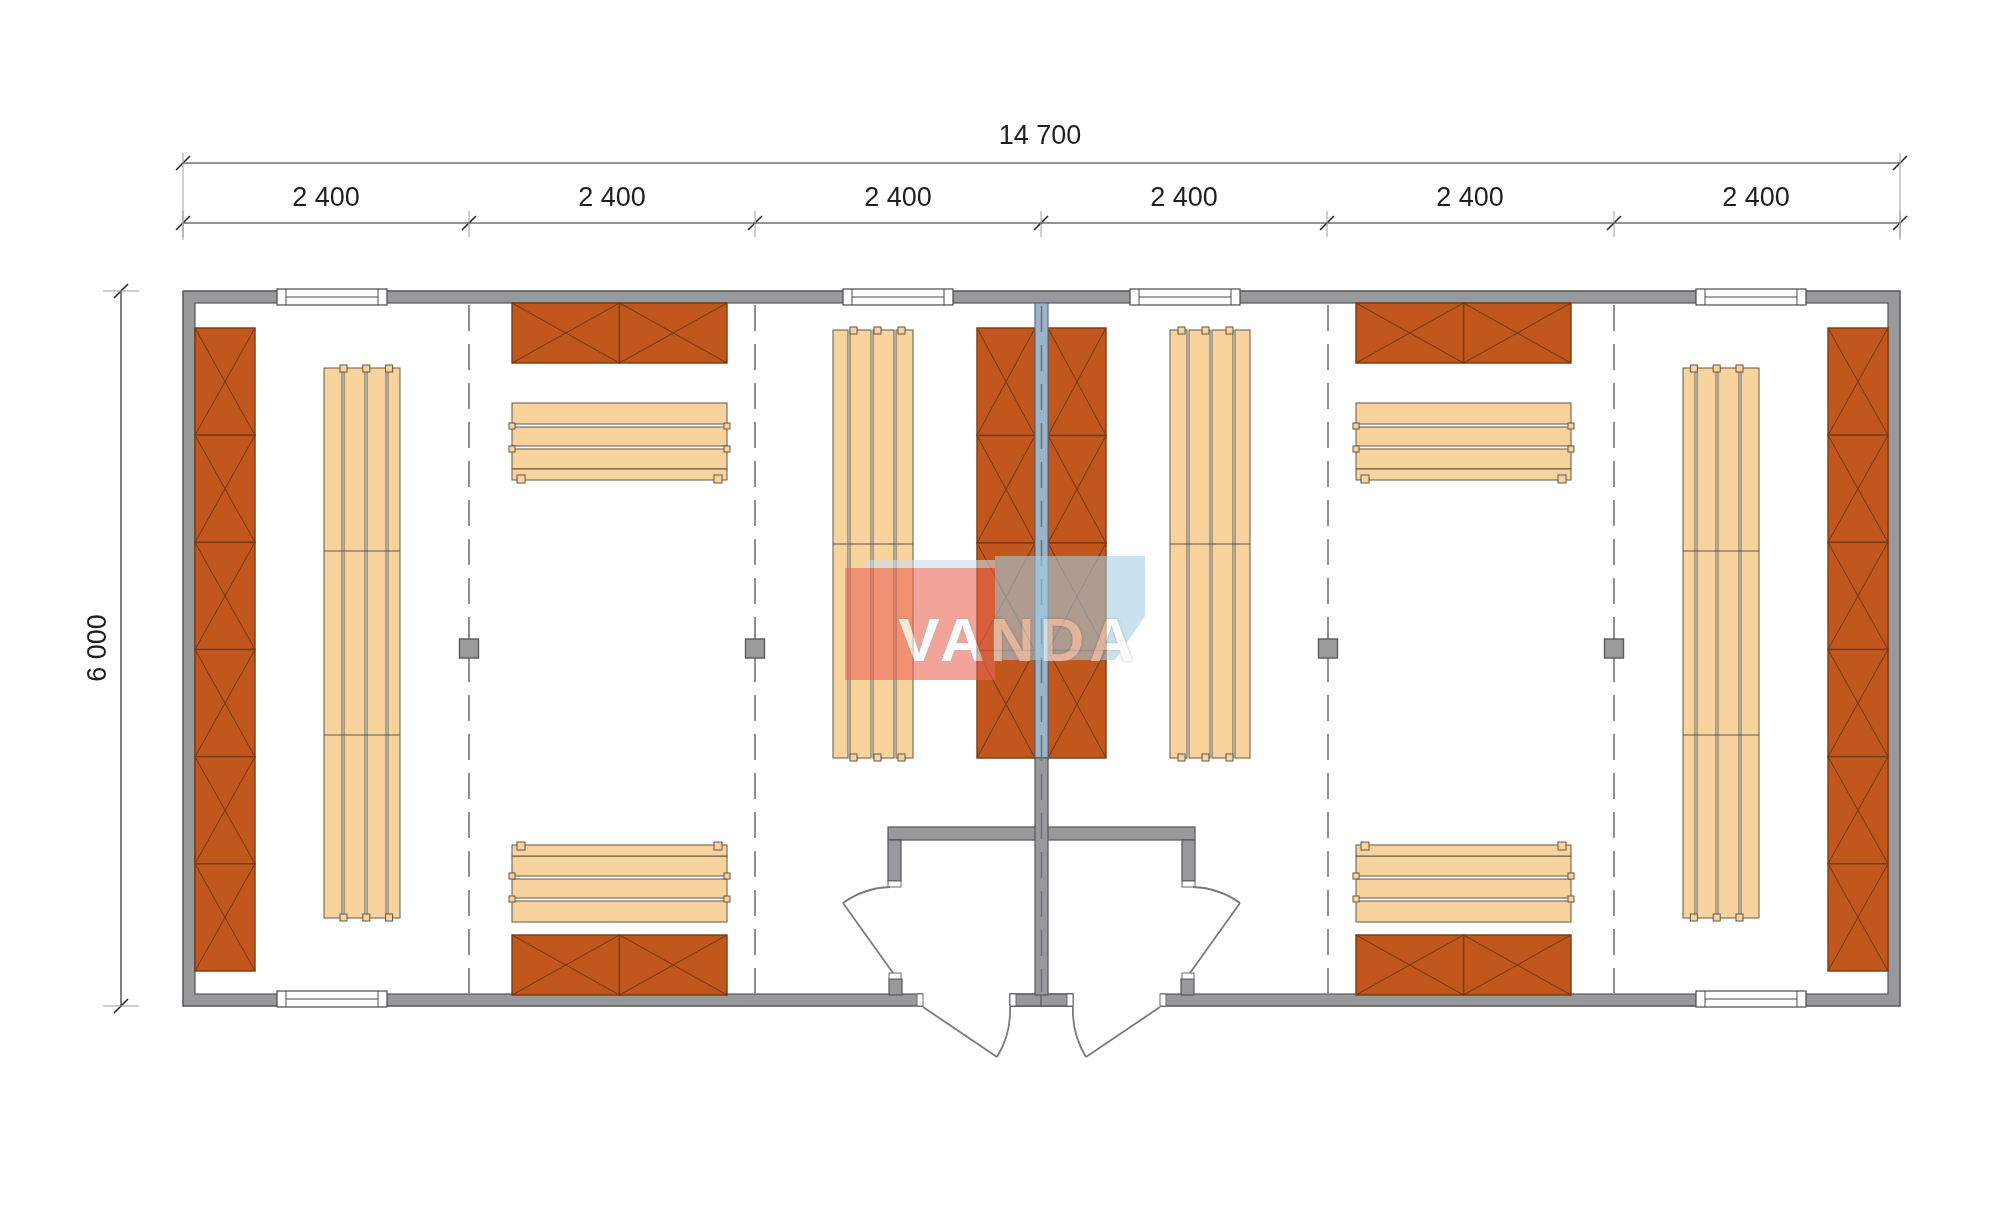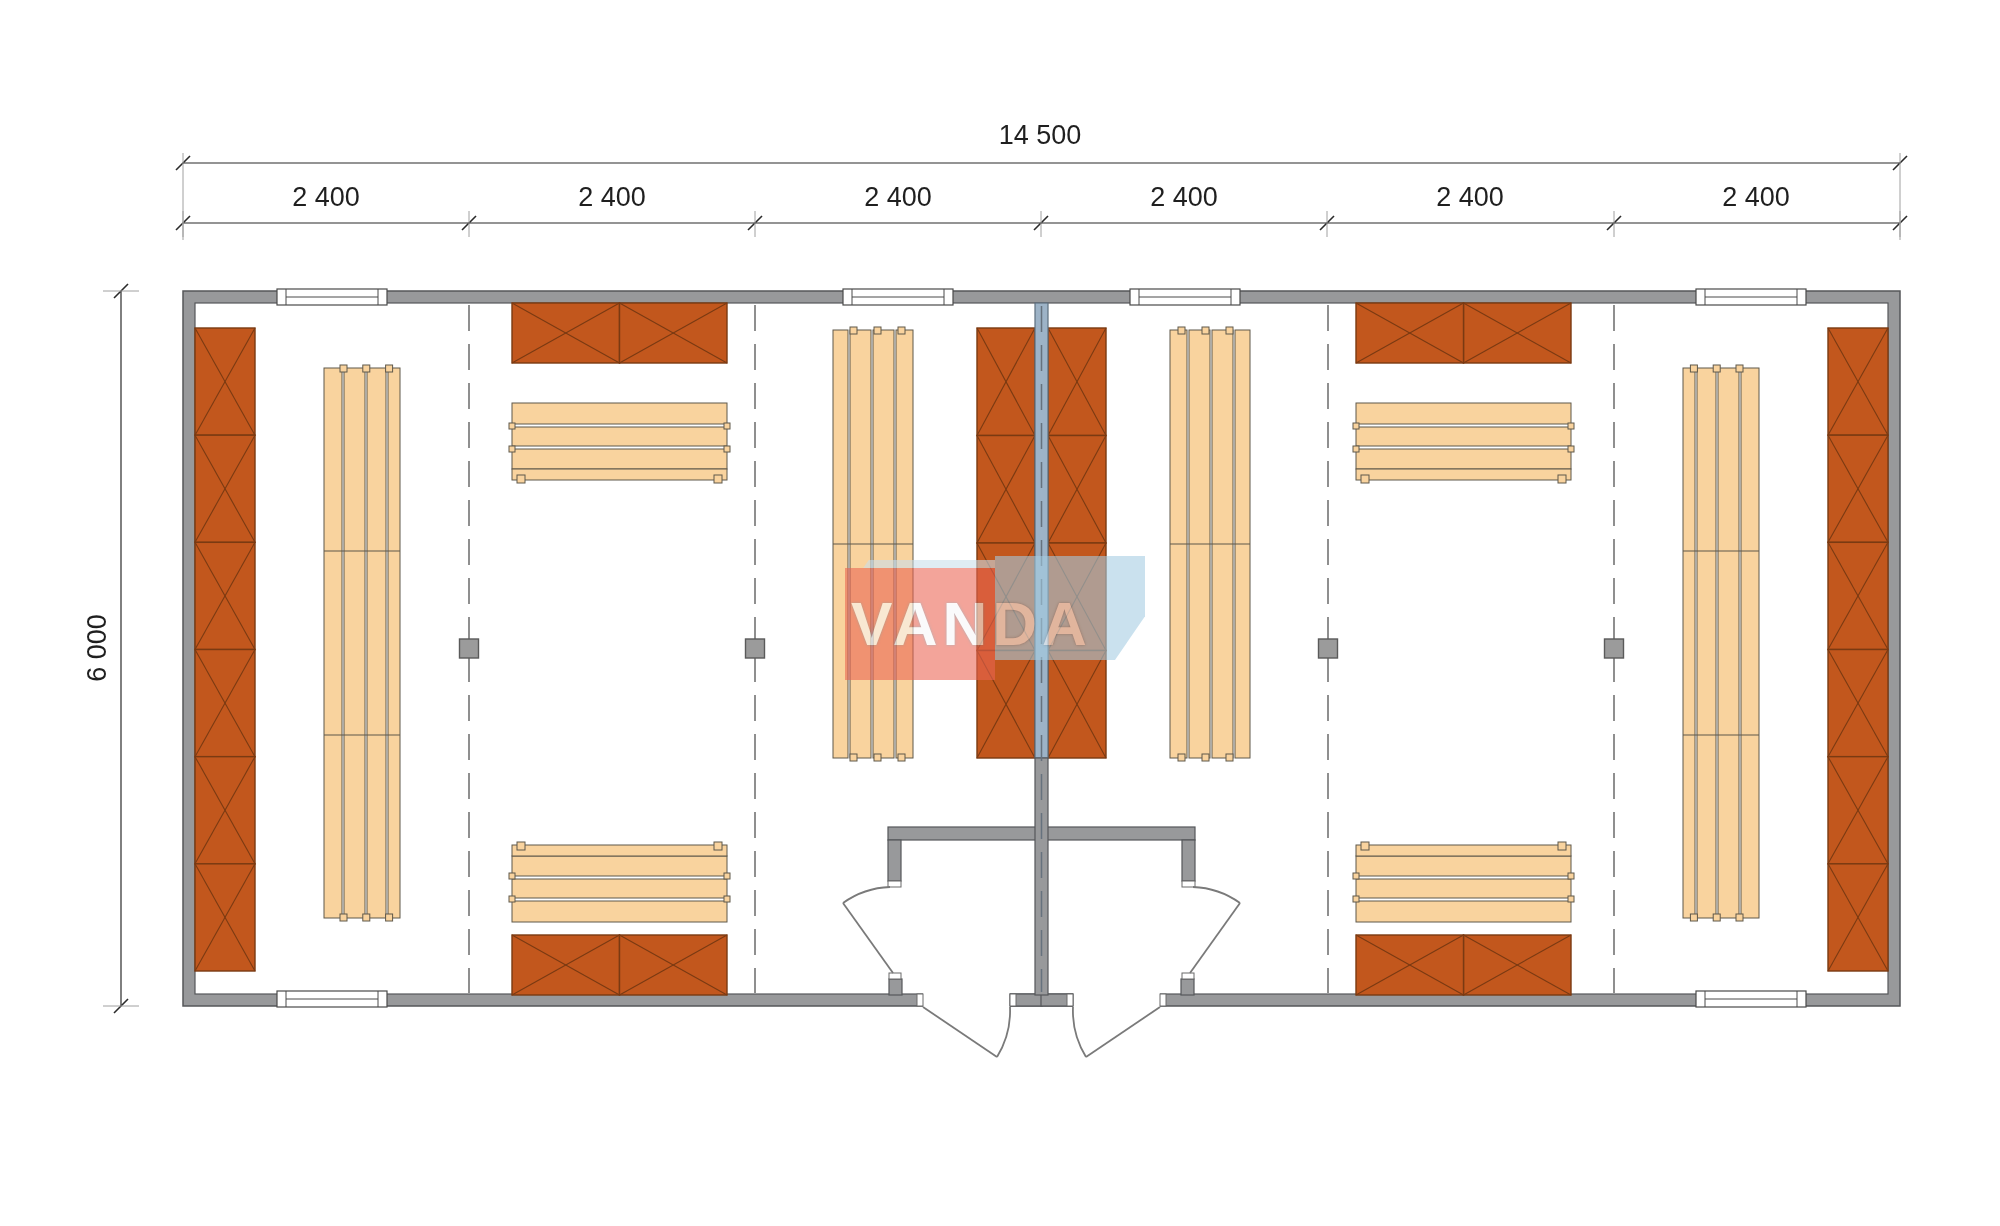--- a/index.html
+++ b/index.html
@@ -9,21 +9,21 @@
   .dim-label{position:absolute;font-size:27px;color:#1f1f1f;text-align:center;
              white-space:nowrap;line-height:30px;}
   #height-label{transform:rotate(-90deg);transform-origin:center center;}
   
   #watermark{position:absolute;left:843px;top:556px;width:304px;height:132px;opacity:.58;}
   #wm-band{position:absolute;left:16px;top:4px;width:146px;height:28px;background:#c9dfec;
            transform:skewX(-35deg);}
   #wm-red{position:absolute;left:2px;top:12px;width:150px;height:112px;background:#eb6452;}
   #wm-blue{position:absolute;left:152px;top:0;width:150px;height:104px;background:#a4cde3;
            clip-path:polygon(0 0,100% 0,100% 58%,80% 100%,0 100%);}
-  #wm-text{position:absolute;left:8px;top:32px;width:288px;text-align:left;
+  #wm-text{position:absolute;left:8px;top:48px;width:288px;text-align:right;
            font-size:62px;font-weight:700;letter-spacing:5px;color:rgba(255,255,255,.95);
            text-shadow:0 0 3px rgba(110,125,140,.9);}
 </style>
 </head>
 <body>
 
 <div id="canvas">
 
   <svg id="plan-svg" width="2000" height="1226">
 
@@ -204,21 +204,21 @@
         <line x1="183" y1="153" x2="183" y2="240" stroke="#a0a0a0" stroke-width="1"></line>
         <line x1="1900" y1="153" x2="1900" y2="240" stroke="#a0a0a0" stroke-width="1"></line>
         <line x1="121" y1="291" x2="121" y2="1006" stroke="#2b2b2b" stroke-width="1.2"></line>
         <line x1="114" y1="298" x2="128" y2="284" stroke="#2b2b2b" stroke-width="1.6"></line>
         <line x1="114" y1="1013" x2="128" y2="999" stroke="#2b2b2b" stroke-width="1.6"></line>
         <line x1="103" y1="291" x2="139" y2="291" stroke="#a0a0a0" stroke-width="1"></line>
         <line x1="103" y1="1006" x2="139" y2="1006" stroke="#a0a0a0" stroke-width="1"></line>
       </g>
   </svg>
 
-  <div class="dim-label" style="left:965px;top:120px;width:150px;">14 500</div>
+  <div class="dim-label" style="left:965px;top:120px;width:150px;">14 700</div>
   <div class="dim-label" style="left:286px;top:182px;width:80px;">2 400</div>
   <div class="dim-label" style="left:572px;top:182px;width:80px;">2 400</div>
   <div class="dim-label" style="left:858px;top:182px;width:80px;">2 400</div>
   <div class="dim-label" style="left:1144px;top:182px;width:80px;">2 400</div>
   <div class="dim-label" style="left:1430px;top:182px;width:80px;">2 400</div>
   <div class="dim-label" style="left:1716px;top:182px;width:80px;">2 400</div>
   <div id="height-label" class="dim-label" style="left:57px;top:633px;width:80px;">6 000</div>
 
   <div id="watermark">
     <div id="wm-band"></div>

